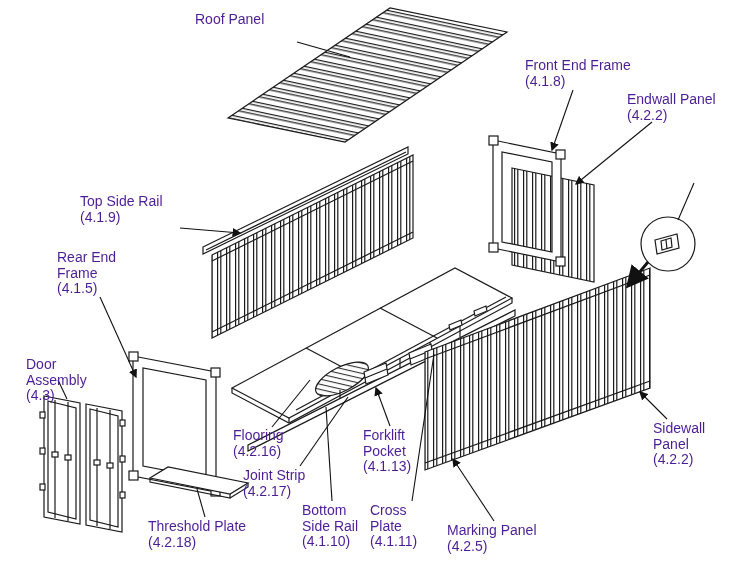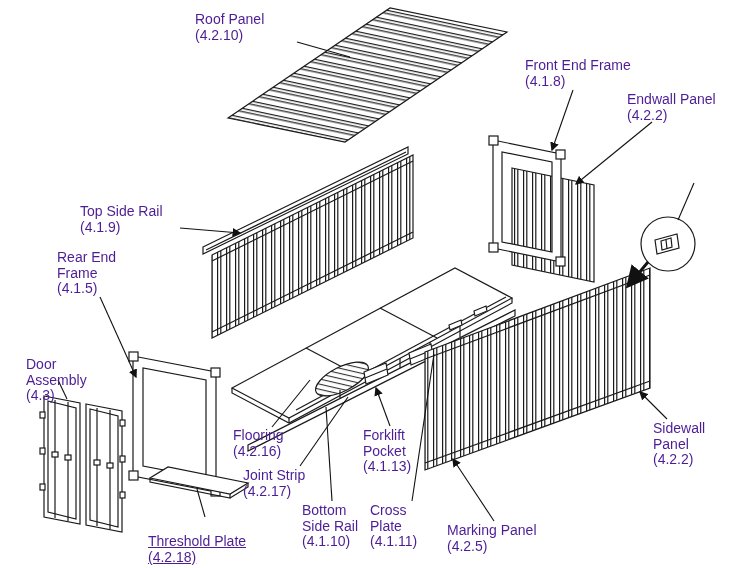--- a/index.html
+++ b/index.html
@@ -158,31 +158,30 @@
       <line x1="494" y1="521" x2="453" y2="459" marker-end="url(#arr)"></line>
       <line x1="667" y1="419" x2="640" y2="392" marker-end="url(#arr)"></line>
       <line x1="648" y1="262" x2="628" y2="286" stroke-width="2.8" marker-end="url(#arr)"></line>
     </g>
 
   </g>
 </svg>
 
 <div class="lbl" style="left:195px; top:12px;  width:120px;">
   <span class="nm">Roof Panel</span>
-  <span class="rf">(4.2.10)</span>
 </div>
 <div class="lbl" style="left:525px; top:58px;  width:120px;">
   <span class="nm">Front End Frame</span>
   <span class="rf">(4.1.8)</span>
 </div>
 <div class="lbl" style="left:627px; top:92px;  width:110px;">
   <span class="nm">Endwall Panel</span>
   <span class="rf">(4.2.2)</span>
 </div>
-<div class="lbl" style="left:80px;  top:204px; width:110px;">
+<div class="lbl" style="left:80px;  top:194px; width:110px;">
   <span class="nm">Top Side Rail</span>
   <span class="rf">(4.1.9)</span>
 </div>
 <div class="lbl" style="left:57px;  top:250px; width:62px;">
   <span class="nm">Rear End Frame</span>
   <span class="rf">(4.1.5)</span>
 </div>
 <div class="lbl" style="left:26px;  top:333px; width:60px;margin-top:24px;">
   <span class="nm">Door Assembly</span>
   <span class="rf">(4.3)</span>
@@ -204,21 +203,21 @@
   <span class="rf">(4.1.10)</span>
 </div>
 <div class="lbl" style="left:370px; top:503px; width:56px;">
   <span class="nm">Cross Plate</span>
   <span class="rf">(4.1.11)</span>
 </div>
 <div class="lbl" style="left:447px; top:523px; width:120px;">
   <span class="nm">Marking Panel</span>
   <span class="rf">(4.2.5)</span>
 </div>
-<div class="lbl" style="left:148px; top:534px; width:120px;text-decoration:underline;">
+<div class="lbl" style="left:148px; top:519px; width:120px;">
   <span class="nm">Threshold Plate</span>
   <span class="rf">(4.2.18)</span>
 </div>
 <div class="lbl" style="left:653px; top:421px; width:58px;">
   <span class="nm">Sidewall Panel</span>
   <span class="rf">(4.2.2)</span>
 </div>
 
 </div>
 

